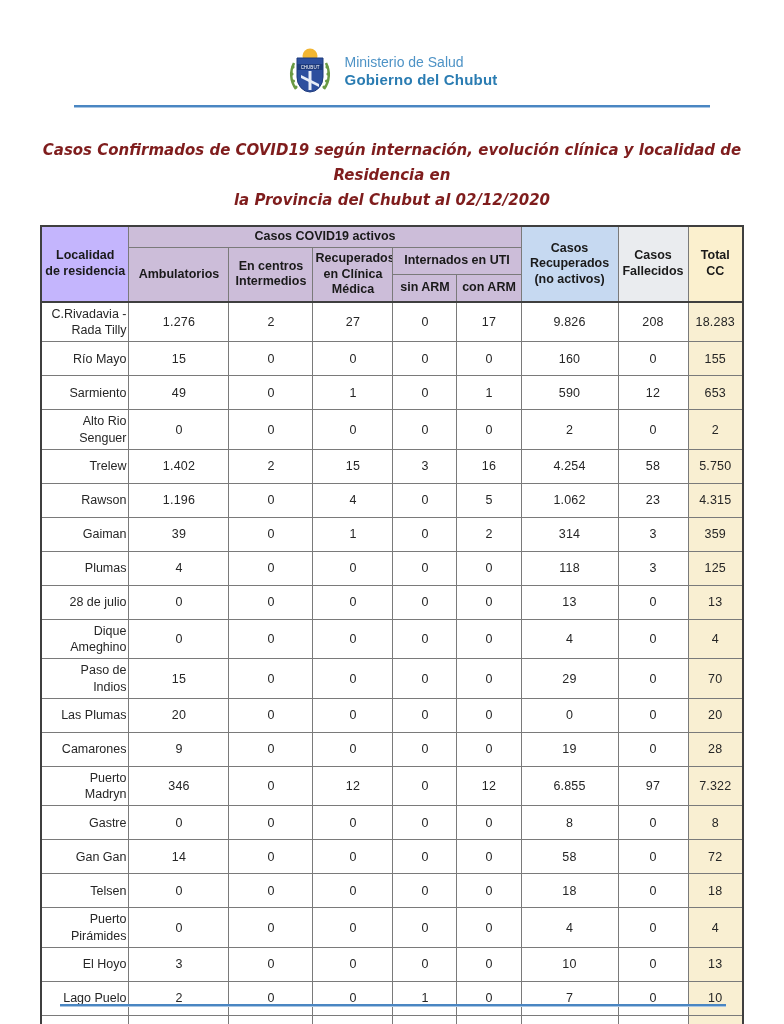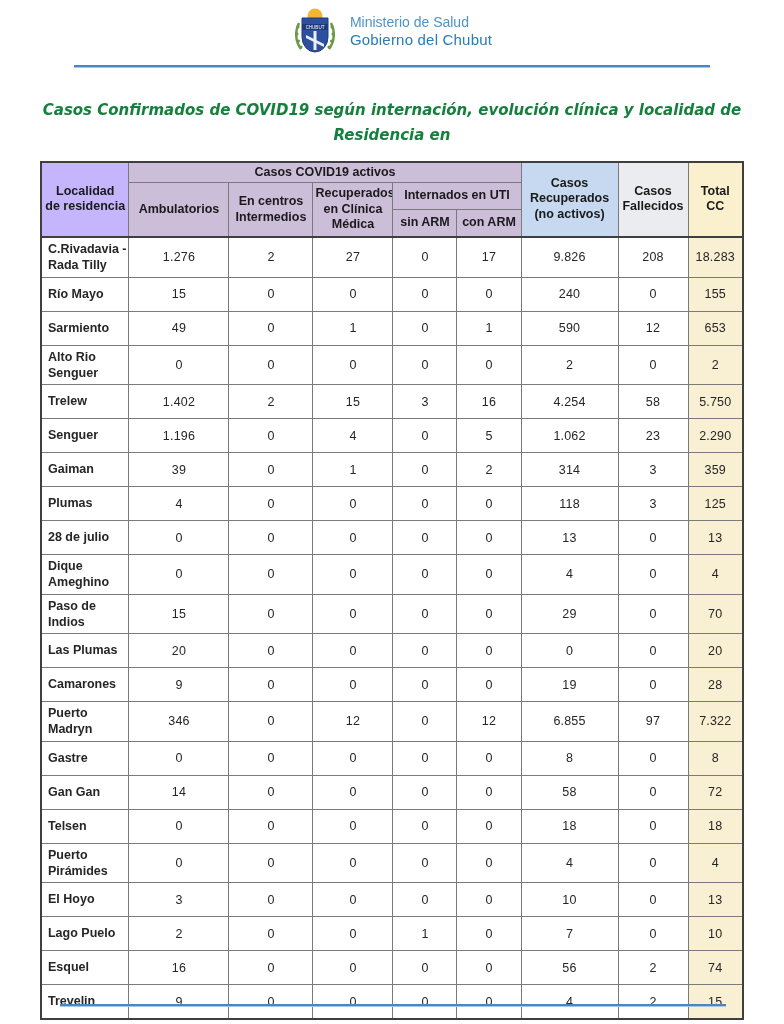--- a/index.html
+++ b/index.html
@@ -5,41 +5,41 @@
   html,body{margin:0;padding:0;background:#fff;}
   .page{
     position:relative;
     width:784px;height:1024px;
     background:#fff;
     font-family:"Liberation Sans",sans-serif;
     color:#262626;
     overflow:hidden;
   }
   
-  .doc-header{padding-top:7px;}
+  .doc-header{padding-top:7px;margin-top:40px;}
   .logo-row{display:flex;justify-content:center;align-items:center;gap:12px;}
   .logo-text{text-align:left;line-height:1.25;}
   .min{font-size:14px;color:var(--ministry-blue,#4e93c6);}
-  .gov{font-size:15px;font-weight:normal;color:var(--government-blue,#2a7cb2);letter-spacing:.2px;}
+  .gov{font-size:15px;font-weight:bold;color:var(--government-blue,#2a7cb2);letter-spacing:.2px;}
   .rule{
     height:2px;background:var(--rule-blue,#4a86c2);
     border-bottom:1px solid #a9c6e3;
     margin:8px 74px 0 74px;
   }
   .bottom-rule{position:absolute;left:60px;right:58px;top:1004px;margin:0;}
   
   .title{
     margin:30px 40px 0 40px;
     text-align:center;
     font-family:"DejaVu Sans",sans-serif;
     font-style:italic;
     font-weight:bold;
     font-size:15px;
     line-height:1.65;
-    color:#15803d;
+    color:#7f1d1d;
   }
   
   table.cc{
     width:702px;
     margin:13px auto 0 auto;
     border-collapse:collapse;
     table-layout:fixed;
     border:2px solid #3f3f3f;
     font-size:12.5px;
   }
@@ -59,21 +59,21 @@
     color:#1a1a1a;
   }
   thead tr:first-child th{padding:2px;}
   thead{border-bottom:2px solid #3f3f3f;}
   .purple{background:var(--header-purple,#ccbdd9);margin-top:40px;}
   .blue{background:var(--header-blue,#c6d9f1);}
   .grayh{background:var(--header-gray,#eaecef);}
   .cream{background:var(--header-cream,#fbf0ce);}
   .loc-h{background:#c4b5fd;}
   tbody td.loc,tfoot td.loc{
-    text-align:left;padding-left:6px;line-height:1.3;font-weight:bold;
+    text-align:right;padding-left:6px;line-height:1.3;
   }
   tbody td{height:27px;}
   tbody td.num{letter-spacing:.2px;}
   td.totalcc{background:var(--cell-cream,#f9efd2);}
 </style>
 </head>
 <body>
 
 <div class="page">
 
@@ -103,20 +103,21 @@
       <div class="logo-text">
         <div class="min">Ministerio de Salud</div>
         <div class="gov">Gobierno del Chubut</div>
       </div>
     </div>
     <div class="rule"></div>
   </header>
 
   <h1 class="title">
     <span>Casos Confirmados de COVID19 según internación, evolución clínica y localidad de Residencia en</span><br>
+    <span>la Provincia del Chubut al 02/12/2020</span>
   </h1>
 
   <table class="cc">
     <colgroup>
       <col style="width:88px">
         <col style="width:100px">
         <col style="width:84px">
       <col style="width:80px">
         <col style="width:64px">
         <col style="width:64px">
@@ -163,21 +164,21 @@
           <td class="num">208</td>
           <td class="num totalcc">18.283</td>
         </tr>
         <tr>
           <td class="loc">Río Mayo</td>
           <td class="num">15</td>
           <td class="num">0</td>
           <td class="num">0</td>
           <td class="num">0</td>
           <td class="num">0</td>
-          <td class="num">240</td>
+          <td class="num">160</td>
           <td class="num">0</td>
           <td class="num totalcc">155</td>
         </tr>
         <tr>
           <td class="loc">Sarmiento</td>
           <td class="num">49</td>
           <td class="num">0</td>
           <td class="num">1</td>
           <td class="num">0</td>
           <td class="num">1</td>
@@ -201,29 +202,29 @@
           <td class="num">1.402</td>
           <td class="num">2</td>
           <td class="num">15</td>
           <td class="num">3</td>
           <td class="num">16</td>
           <td class="num">4.254</td>
           <td class="num">58</td>
           <td class="num totalcc">5.750</td>
         </tr>
         <tr>
-          <td class="loc">Senguer</td>
+          <td class="loc">Rawson</td>
           <td class="num">1.196</td>
           <td class="num">0</td>
           <td class="num">4</td>
           <td class="num">0</td>
           <td class="num">5</td>
           <td class="num">1.062</td>
           <td class="num">23</td>
-          <td class="num totalcc">2.290</td>
+          <td class="num totalcc">4.315</td>
         </tr>
         <tr>
           <td class="loc">Gaiman</td>
           <td class="num">39</td>
           <td class="num">0</td>
           <td class="num">1</td>
           <td class="num">0</td>
           <td class="num">2</td>
           <td class="num">314</td>
           <td class="num">3</td>

